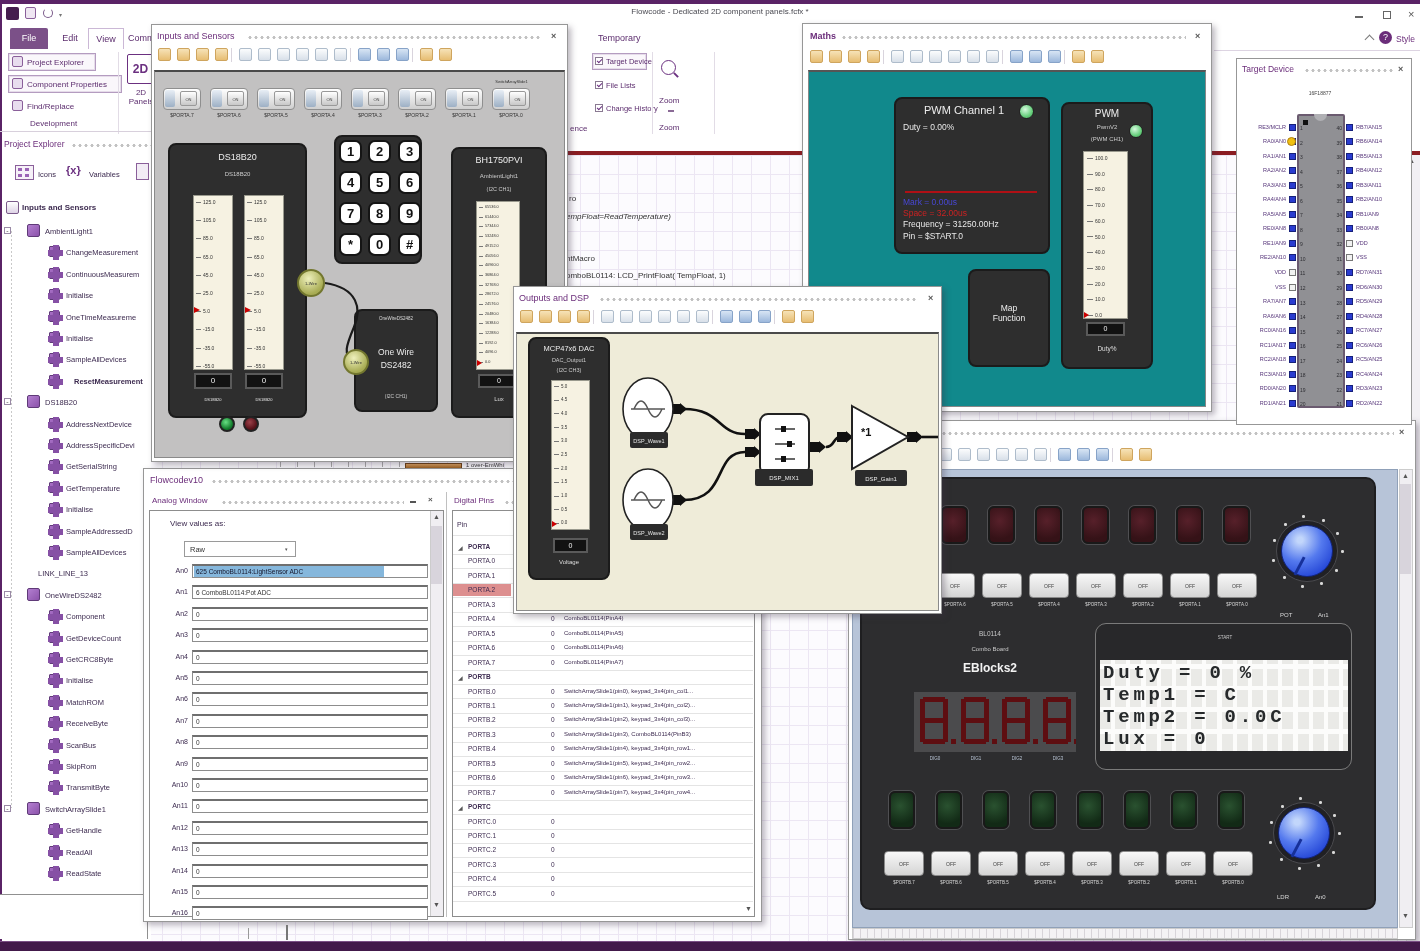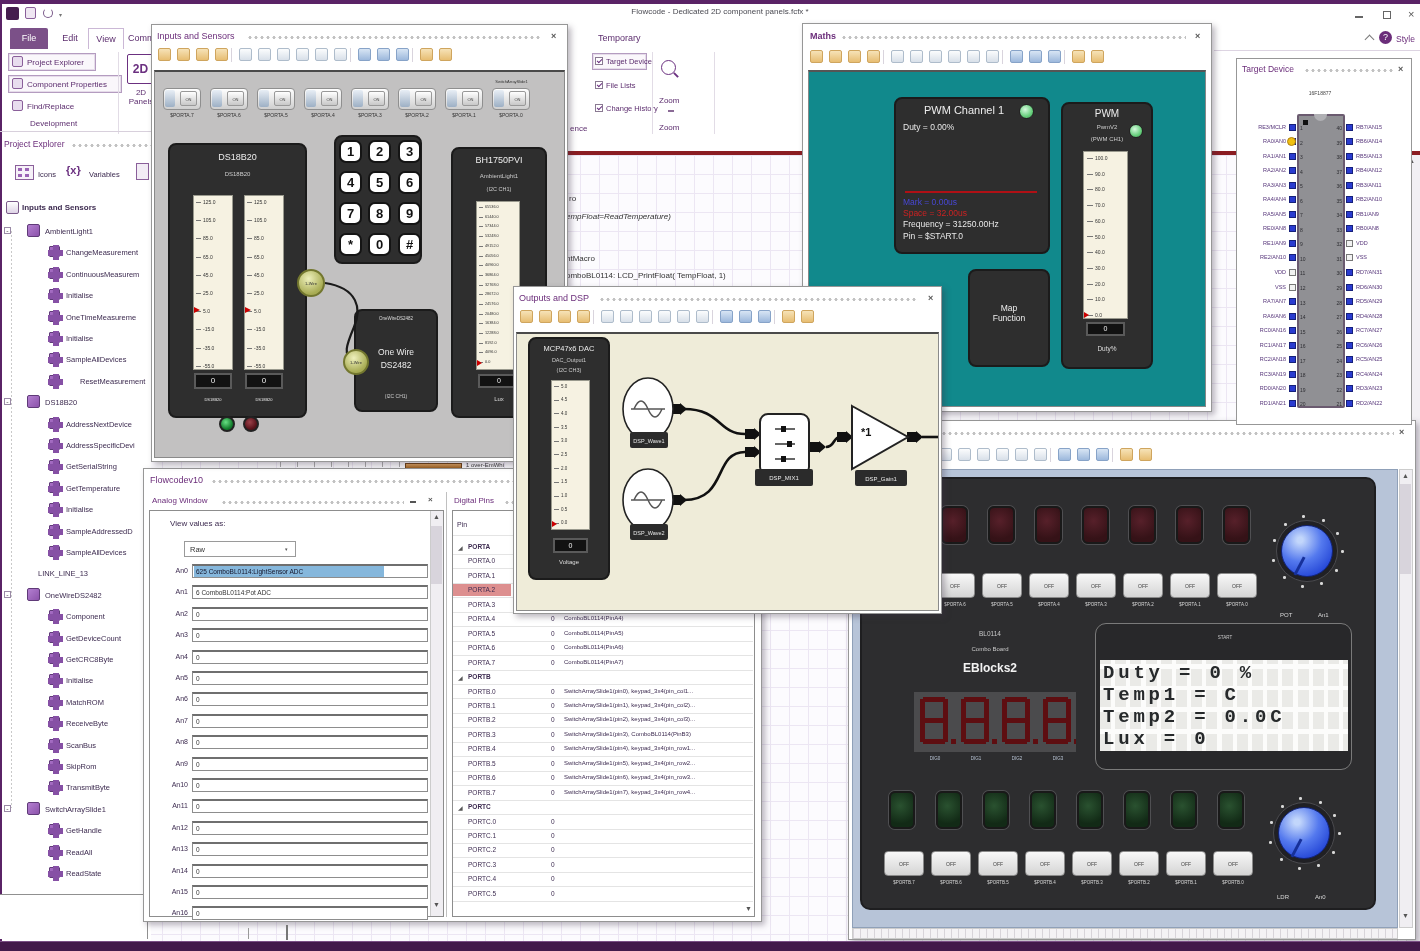--- a/index.html
+++ b/index.html
@@ -135,21 +135,21 @@
 <div class="trow" style="left:66px;top:270px;">ContinuousMeasurem</div>
 <div class="gicon" style="left:49px;top:289px;"></div>
 <div class="trow" style="left:66px;top:291px;">Initialise</div>
 <div class="gicon" style="left:49px;top:311px;"></div>
 <div class="trow" style="left:66px;top:313px;">OneTimeMeasureme</div>
 <div class="gicon" style="left:49px;top:332px;"></div>
 <div class="trow" style="left:66px;top:334px;">Initialise</div>
 <div class="gicon" style="left:49px;top:353px;"></div>
 <div class="trow" style="left:66px;top:355px;">SampleAllDevices</div>
 <div class="gicon" style="left:49px;top:375px;"></div>
-<div class="trow" style="left:80px;top:377px;">ResetMeasurement</div>
+<div class="trow" style="left:74px;top:377px;font-weight:bold;">ResetMeasurement</div>
 <div class="ebox" style="left:4px;top:398px;">-</div>
 <div class="ticon" style="left:27px;top:395px;"></div>
 <div class="trow" style="left:45px;top:398px;">DS18B20</div>
 <div class="gicon" style="left:49px;top:418px;"></div>
 <div class="trow" style="left:66px;top:420px;">AddressNextDevice</div>
 <div class="gicon" style="left:49px;top:439px;"></div>
 <div class="trow" style="left:66px;top:441px;">AddressSpecificDevi</div>
 <div class="gicon" style="left:49px;top:460px;"></div>
 <div class="trow" style="left:66px;top:462px;">GetSerialString</div>
 <div class="gicon" style="left:49px;top:482px;"></div>

